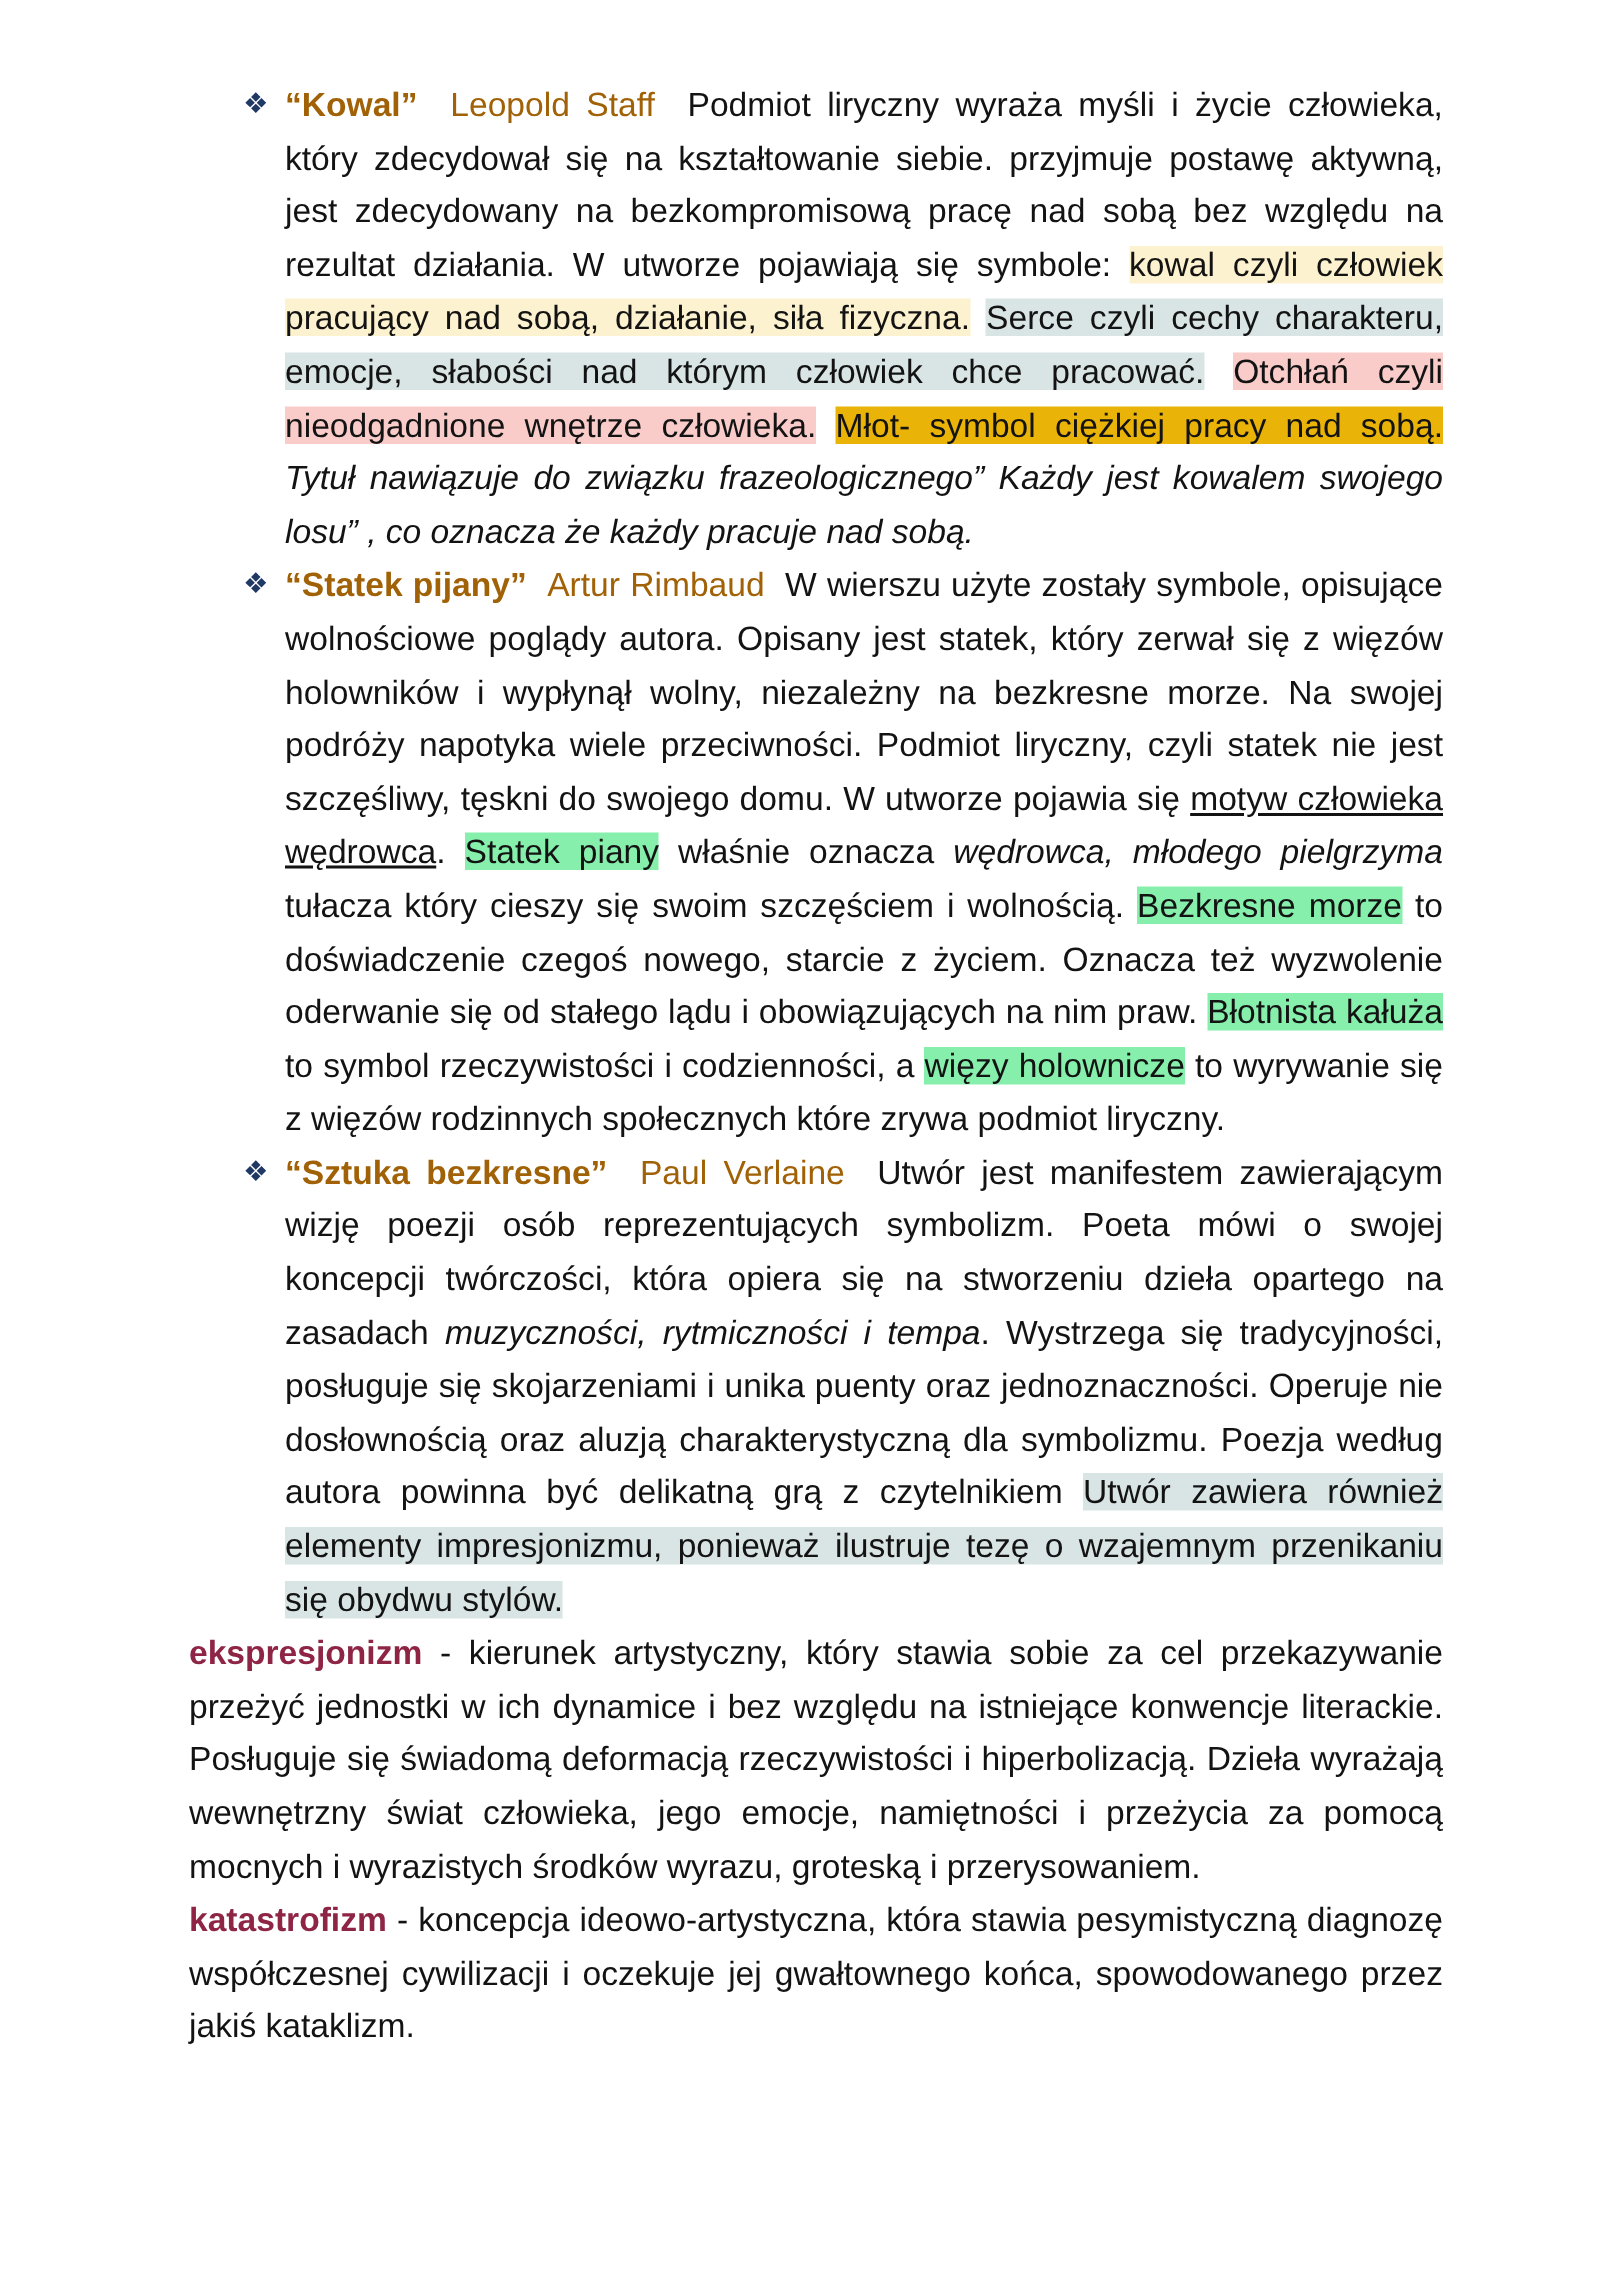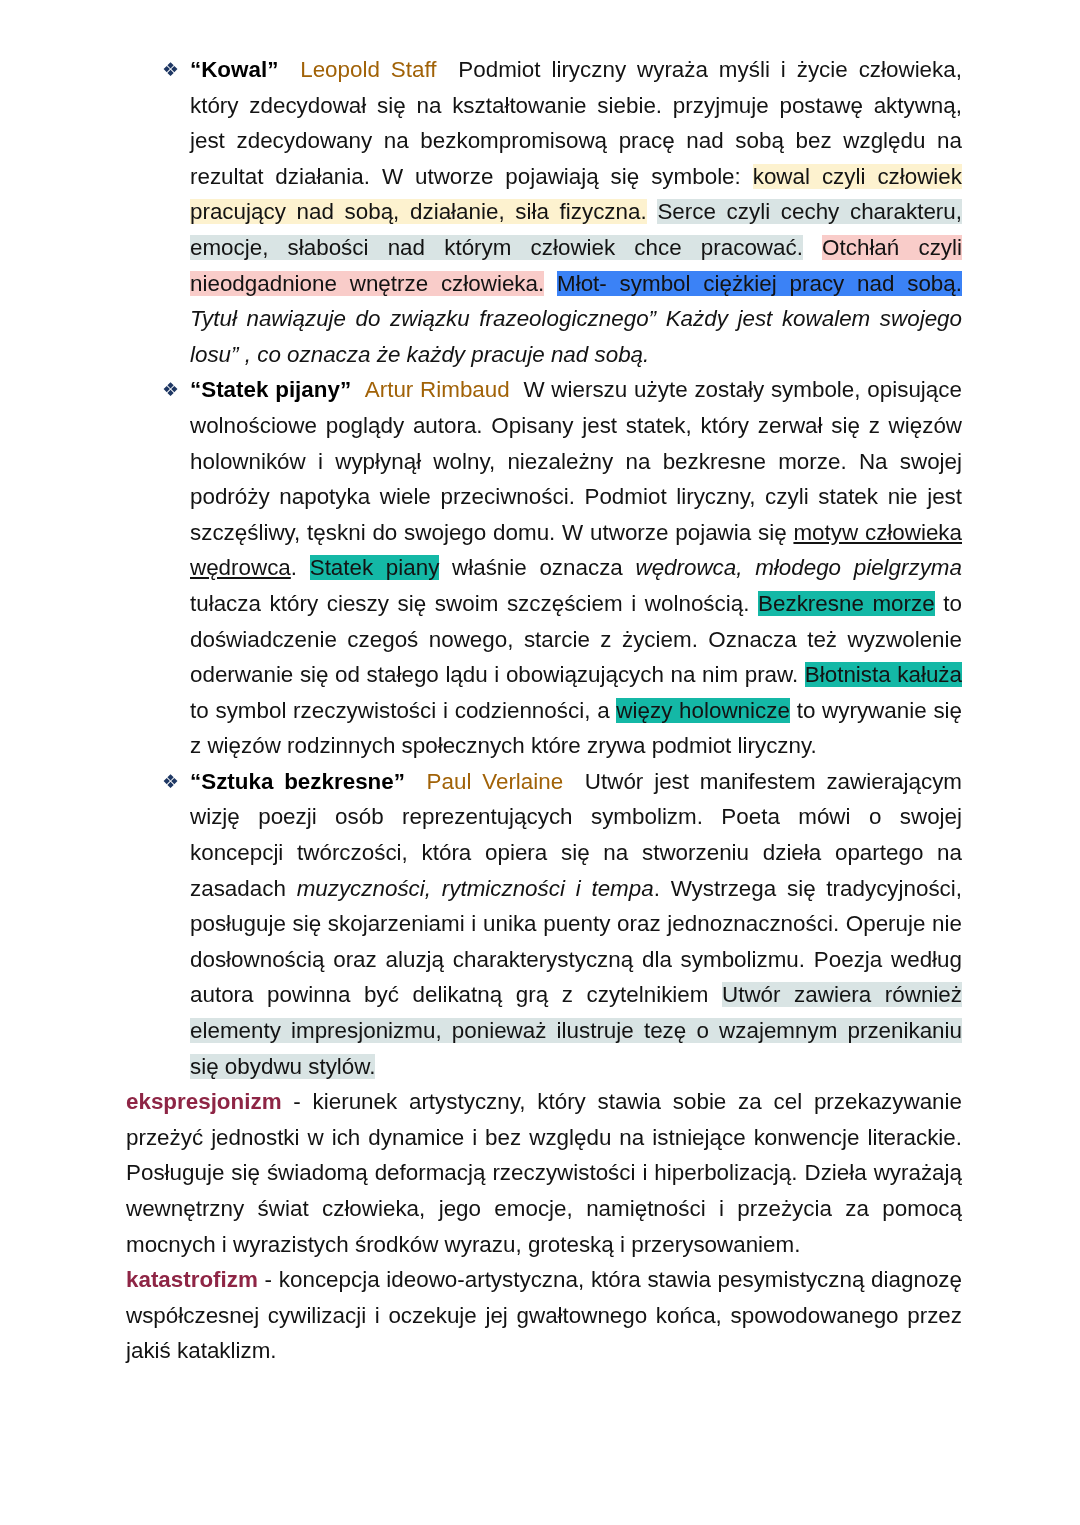--- a/index.html
+++ b/index.html
@@ -53,34 +53,34 @@
   
   .defpara {
     margin: 0;
   }
   .term {
     font-weight: bold;
     color: #8e2545;
   }
   .title-b {
     font-weight: bold;
-    color: #000000;
+    color: #a16207;
   }
   .author {
     color: #a16207;
   }
   .ital { font-style: italic; }
   .und  { text-decoration: underline; }
 
   
   .hl-yellow   { background: #fdf2cf; }
   .hl-teal     { background: #d9e4e4; }
   .hl-red      { background: #f9ccc9; }
-  .hl-mauve    { background: #3b82f6; }
-  .hl-lavender { background: #14b8a6; }
+  .hl-mauve    { background: #eab308; }
+  .hl-lavender { background: #86efac; }
 </style>
 </head>
 <body>
 
 <div class="page">
 
 
   <div class="dlist">
 
     <div class="para ditem">

